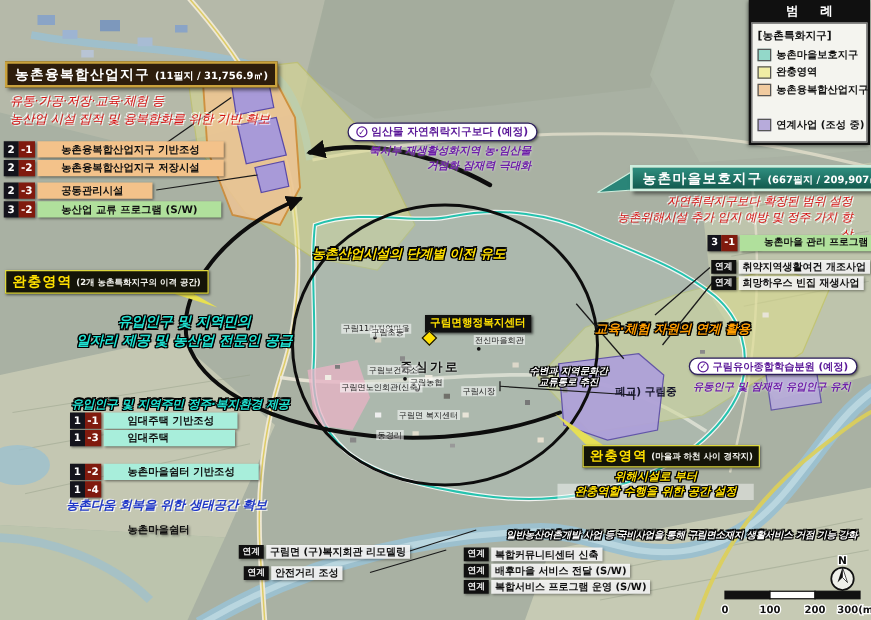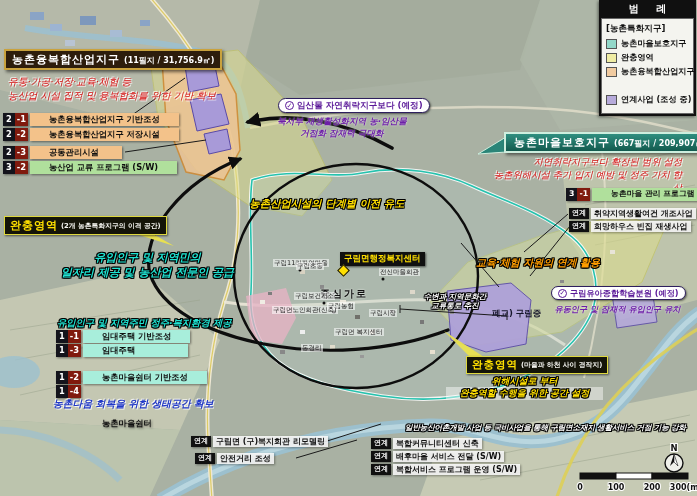--- a/index.html
+++ b/index.html
@@ -321,42 +321,42 @@
   </div>
   <div class="link-row" style="left:195px; top:453px;">
     <span class="link-badge">연계</span>
     <span class="link-label">안전거리 조성</span>
   </div>
 
   <div class="pill" style="left:278px; top:98px; font-size:8.6px;">
     <span class="checkmark">✓</span>
     <span>임산물 자연취락지구보다 (예정)</span>
   </div>
-  <div class="abs purple-note" style="left:272px; top:115px; width:140px; text-align:center; font-size:8.6px; line-height:12px;font-style:italic;">
+  <div class="abs purple-note" style="left:285px; top:115px; width:140px; text-align:right; font-size:8.6px; line-height:12px;font-style:italic;">
     <div>북서부 재생활성화지역 농·임산물</div>
     <div>거점화 잠재력 극대화</div>
   </div>
 
   <div class="abs yellow-note otl-dark" style="left:242px; top:197px; width:170px; text-align:center; font-size:10.3px; line-height:13px;">
     <div>농촌산업시설의 단계별 이전 유도</div>
   </div>
 
   <div class="admin-label" style="left:340px; top:252px;">구림면행정복지센터</div>
   <div class="diamond" style="left:339px; top:266px;"></div>
   <div class="axis-label" style="left:320px; top:287px;">중심가로</div>
   <div class="school-label" style="left:492px; top:308px;">폐교) 구림중</div>
 
   <div class="map-label" style="left:273px; top:259px;">구림11리자연마을</div>
   <div class="map-label" style="left:296px; top:262px;">구림초등</div>
   <div class="map-label" style="left:379px; top:268px;">전신마을회관</div>
   <div class="map-label" style="left:294px; top:292px;">구림보건지소</div>
   <div class="map-label" style="left:327px; top:302px;">구림농협</div>
   <div class="map-label" style="left:272px; top:306px;">구림면노인회관(신축)</div>
   <div class="map-label" style="left:369px; top:309px;">구림시장</div>
-  <div class="map-label" style="left:334px; top:328px;">구림면 복지센터</div>
+  <div class="map-label" style="left:318px; top:328px;">구림면 복지센터</div>
   <div class="map-label" style="left:301px; top:344px;">동경리</div>
 
   <div class="zone-title-teal" style="left:504px; top:132px;">
     <span class="zt-main">농촌마을보호지구</span>
     <span class="zt-area">(667필지 / 209,907㎡)</span>
   </div>
   <div class="abs red-note" style="left:488px; top:155px; width:194px; text-align:right; font-size:9.3px; line-height:13px;">
     <div>자연취락지구보다 확장된 범위 설정</div>
     <div>농촌위해시설 추가 입지 예방 및 정주 가치 향상</div>
   </div>

